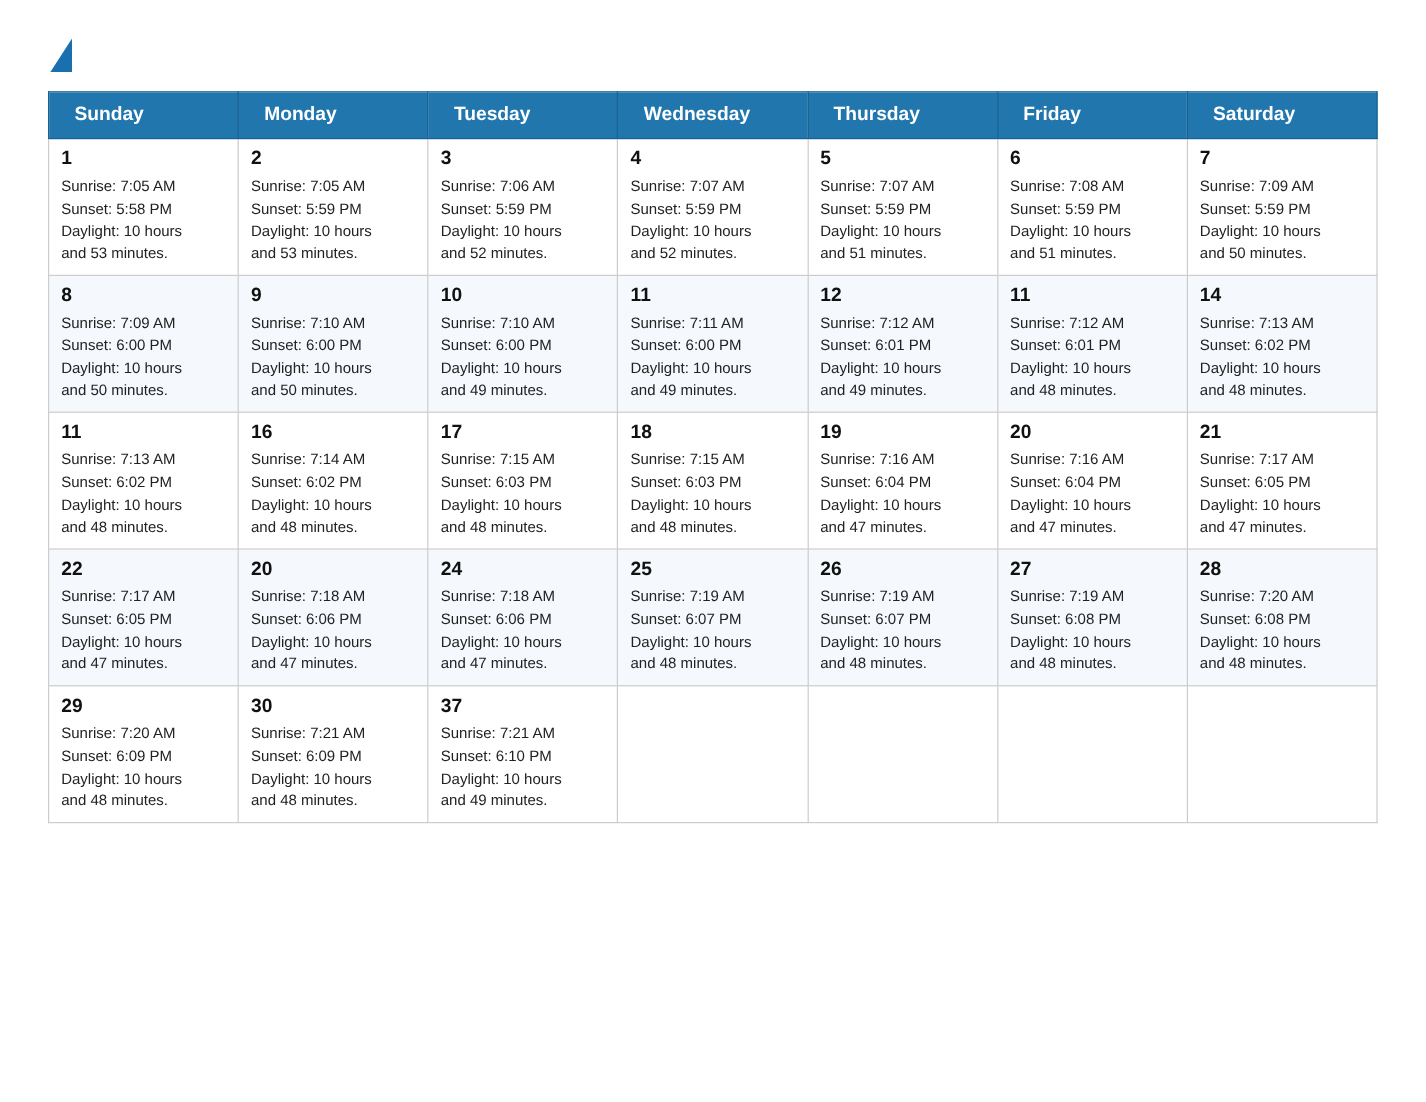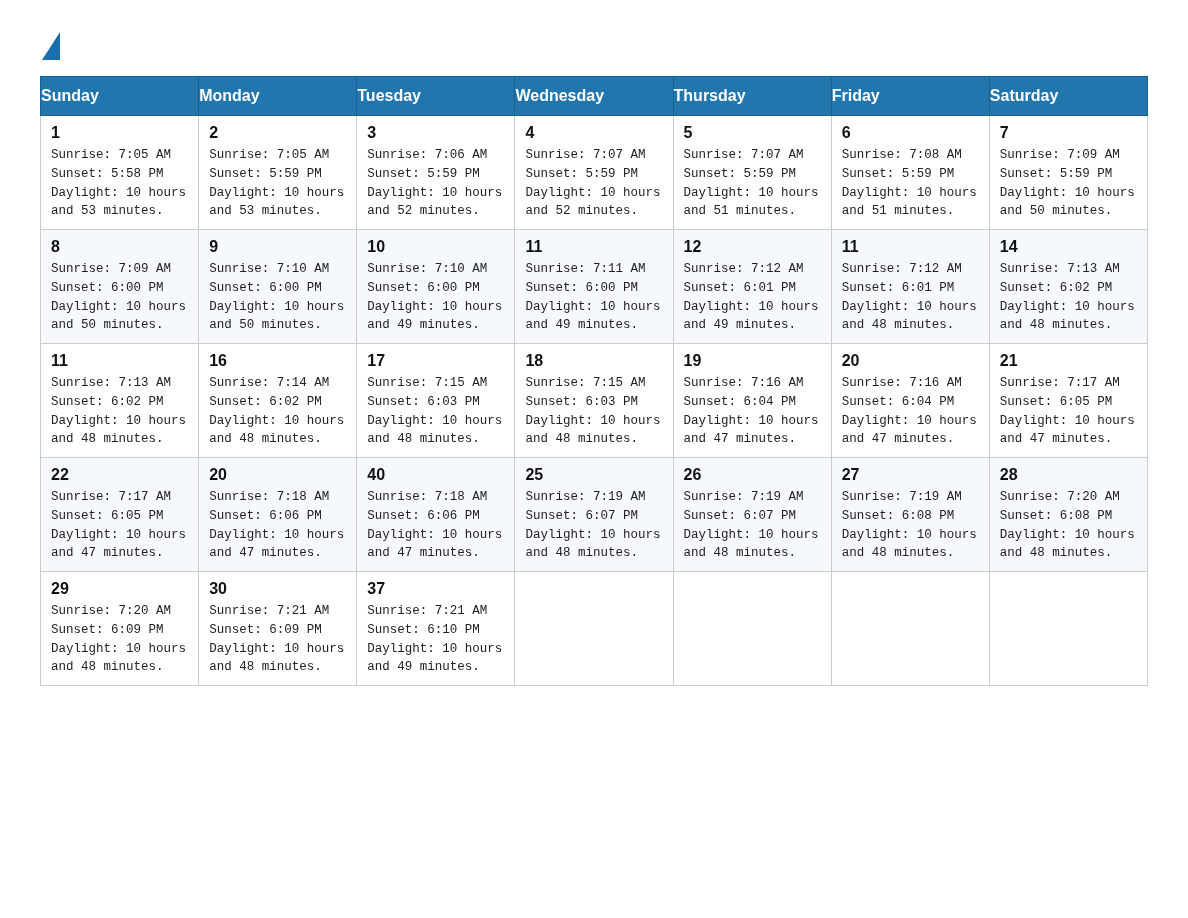--- a/index.html
+++ b/index.html
@@ -57,21 +57,21 @@
     table {
       width: 100%;
       border-collapse: collapse;
       table-layout: fixed;
     }
     thead tr th {
       background-color: #2176ae;
       color: #fff;
       font-size: 16px;
       font-weight: 600;
-      padding: 10px 0;
+      padding: 10px 21px;
       text-align: left;
       border: 1px solid #1a6090;
     }
     tbody tr td {
       vertical-align: top;
       padding: 8px 10px;
       border: 1px solid #ccc;
       font-size: 13px;
       color: #222;
       height: 100px;
@@ -86,21 +86,20 @@
       font-size: 16px;
       font-weight: bold;
       color: #111;
       display: block;
       margin-bottom: 4px;
     }
     .day-info {
       font-size: 12.5px;
       line-height: 1.5;
       color: #222;
-      font-family: Liberation Mono, monospace;
     }
     .empty-cell {
       background-color: #fff !important;
     }
     .logo-line2 {
       display: flex;
       align-items: center;
       margin-top: -4px;
     }
     .logo-line2-spacer {
@@ -353,21 +352,21 @@
         <td>
           <span class="day-number">20</span>
           <div class="day-info">
             Sunrise: 7:18 AM<br>
             Sunset: 6:06 PM<br>
             Daylight: 10 hours<br>
             and 47 minutes.
           </div>
         </td>
         <td>
-          <span class="day-number">40</span>
+          <span class="day-number">24</span>
           <div class="day-info">
             Sunrise: 7:18 AM<br>
             Sunset: 6:06 PM<br>
             Daylight: 10 hours<br>
             and 47 minutes.
           </div>
         </td>
         <td>
           <span class="day-number">25</span>
           <div class="day-info">

